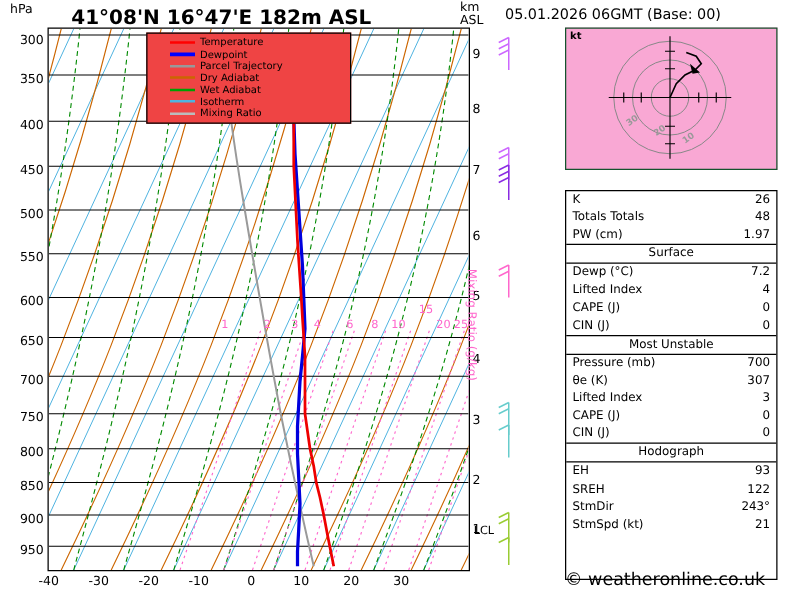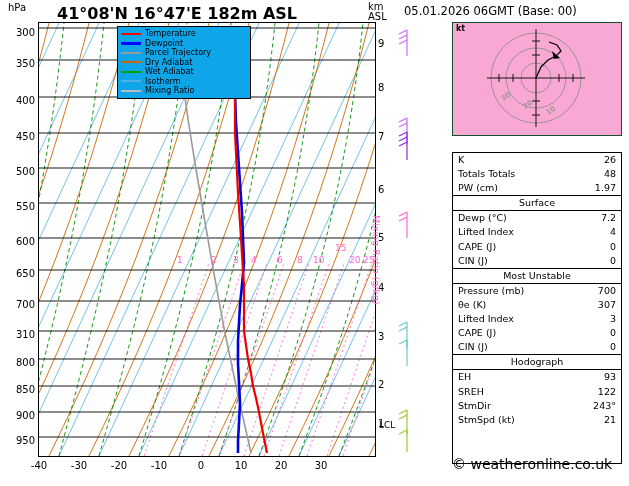--- a/index.html
+++ b/index.html
@@ -14,21 +14,21 @@
 
   .plotbox{position:absolute;left:38px;top:22px;width:338px;height:435px;border:1px solid #000;box-sizing:border-box;overflow:hidden;background:#fff;}
   .plotsvg{position:absolute;left:0;top:0;}
   .presslabel{position:absolute;font-size:10px;color:#000;text-align:right;width:30px;left:5px;}
   .kmlabel{position:absolute;font-size:10px;color:#000;left:378px;width:16px;text-align:left;}
 
   .xlab{position:absolute;font-size:10px;color:#000;text-align:center;width:30px;}
   .xtitle{position:absolute;left:38px;top:469px;width:338px;text-align:center;font-size:11px;color:#000;}
 
   
-  .legend{position:absolute;left:117px;top:26px;width:126px;background:#0ea5e9;border:1px solid #000;padding:2px 3px;font-size:8px;line-height:9.5px;color:#000;}
+  .legend{position:absolute;left:117px;top:26px;width:126px;background:#ef4444;border:1px solid #000;padding:2px 18px;font-size:8px;line-height:9.5px;color:#000;}
   .legend .row{display:flex;align-items:center;height:9.5px;}
   .legend .sw{width:20px;height:0;border-top-width:2px;border-top-style:solid;margin-right:4px;flex:none;}
 
   .mixlabel{position:absolute;color:#ff66cc;font-size:9px;}
   .mixaxis{position:absolute;left:382px;top:215px;font-size:9.5px;color:#ff66cc;transform:rotate(90deg);transform-origin:left top;white-space:nowrap;}
   .lcl{position:absolute;font-size:9px;color:#000;}
 
   
   #rightcol{position:absolute;left:400px;top:0;width:229px;height:486px;}
   .rtitle{position:absolute;left:4px;top:4px;font-size:11.5px;font-weight:normal;color:#000;white-space:nowrap;}
@@ -56,21 +56,21 @@
 
     <div class="presslabel" style="top:27px">300</div>
     <div class="presslabel" style="top:58px">350</div>
     <div class="presslabel" style="top:95px">400</div>
     <div class="presslabel" style="top:131px">450</div>
     <div class="presslabel" style="top:166px">500</div>
     <div class="presslabel" style="top:201px">550</div>
     <div class="presslabel" style="top:236px">600</div>
     <div class="presslabel" style="top:268px">650</div>
     <div class="presslabel" style="top:299px">700</div>
-    <div class="presslabel" style="top:329px">310</div>
+    <div class="presslabel" style="top:329px">750</div>
     <div class="presslabel" style="top:357px">800</div>
     <div class="presslabel" style="top:384px">850</div>
     <div class="presslabel" style="top:410px">900</div>
     <div class="presslabel" style="top:435px">950</div>
 
     <div class="kmlabel" style="top:38px">9</div>
     <div class="kmlabel" style="top:82px">8</div>
     <div class="kmlabel" style="top:131px">7</div>
     <div class="kmlabel" style="top:184px">6</div>
     <div class="kmlabel" style="top:232px">5</div>

